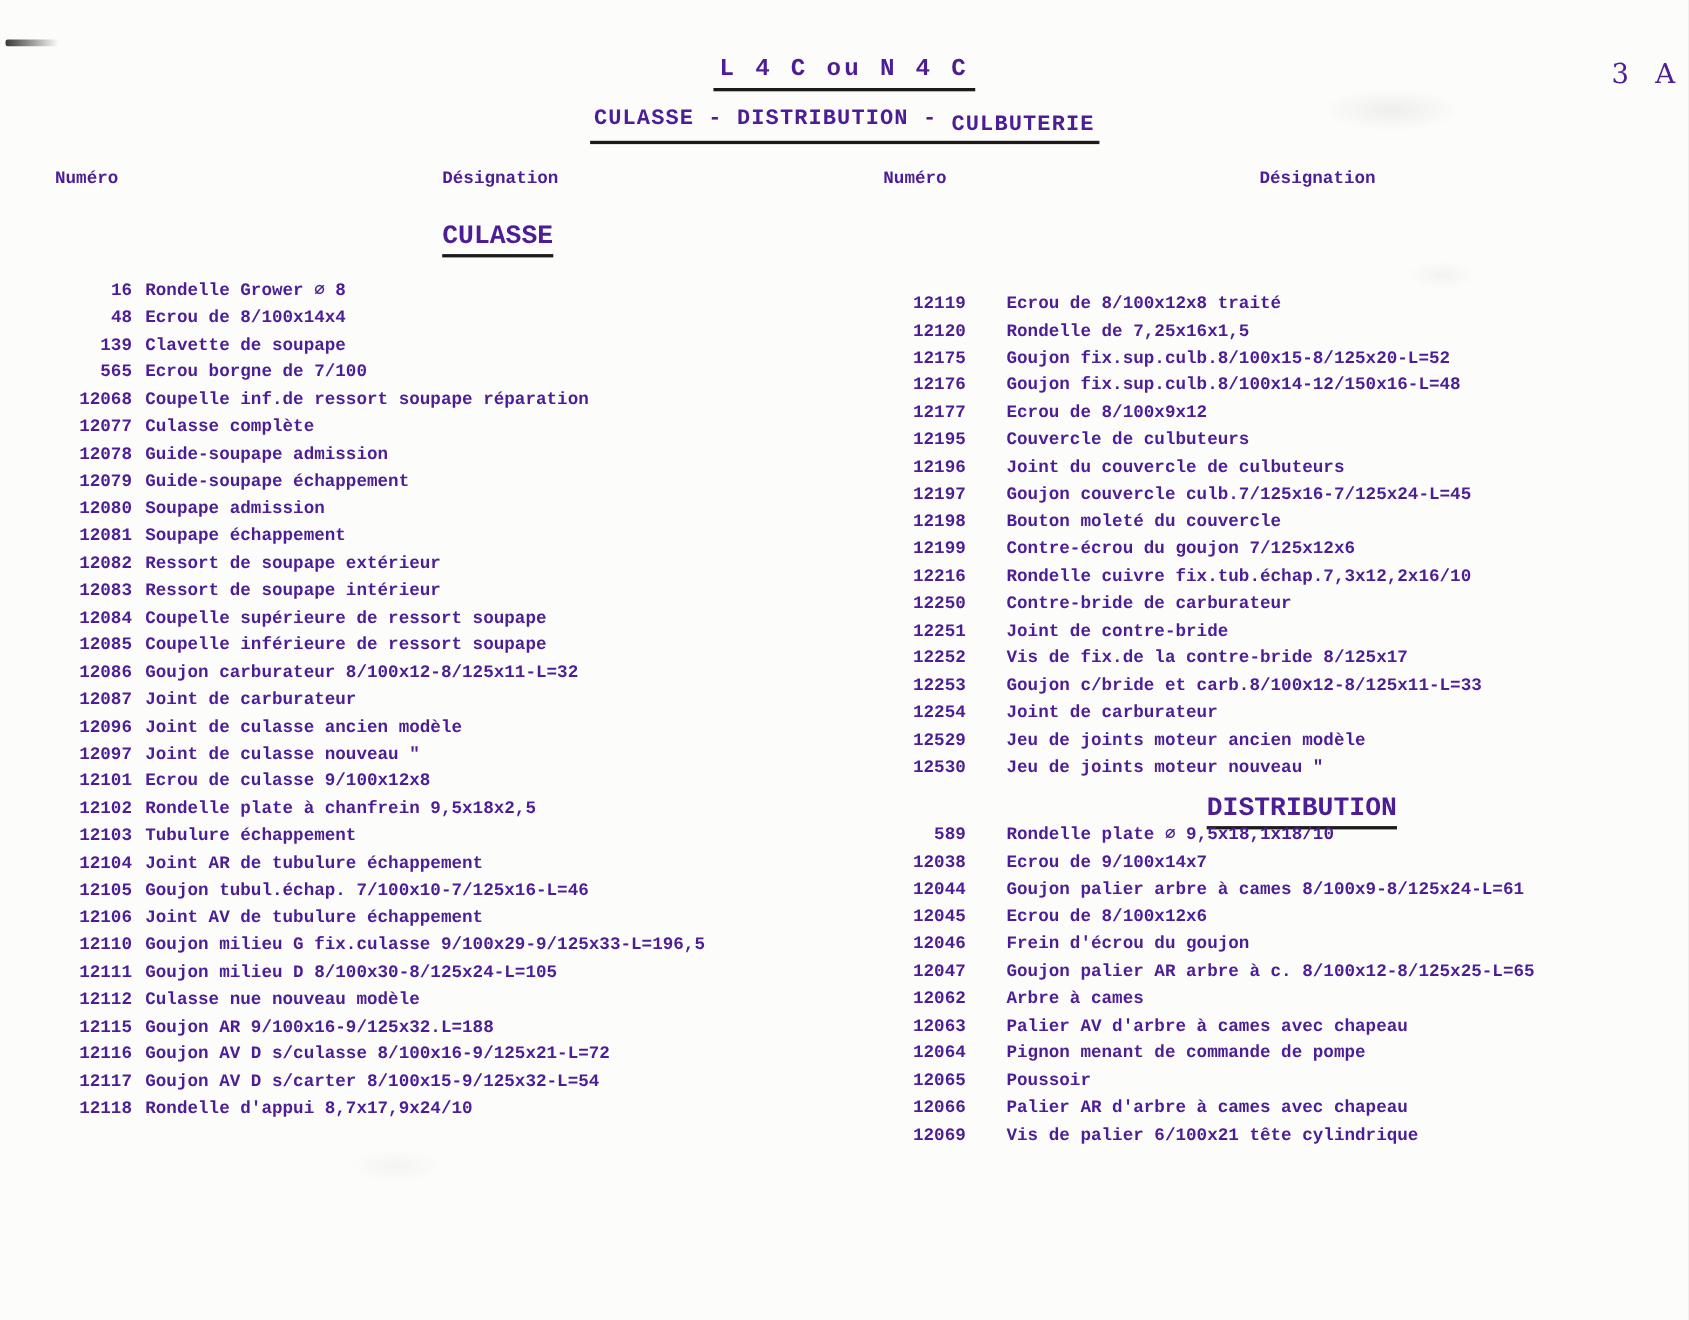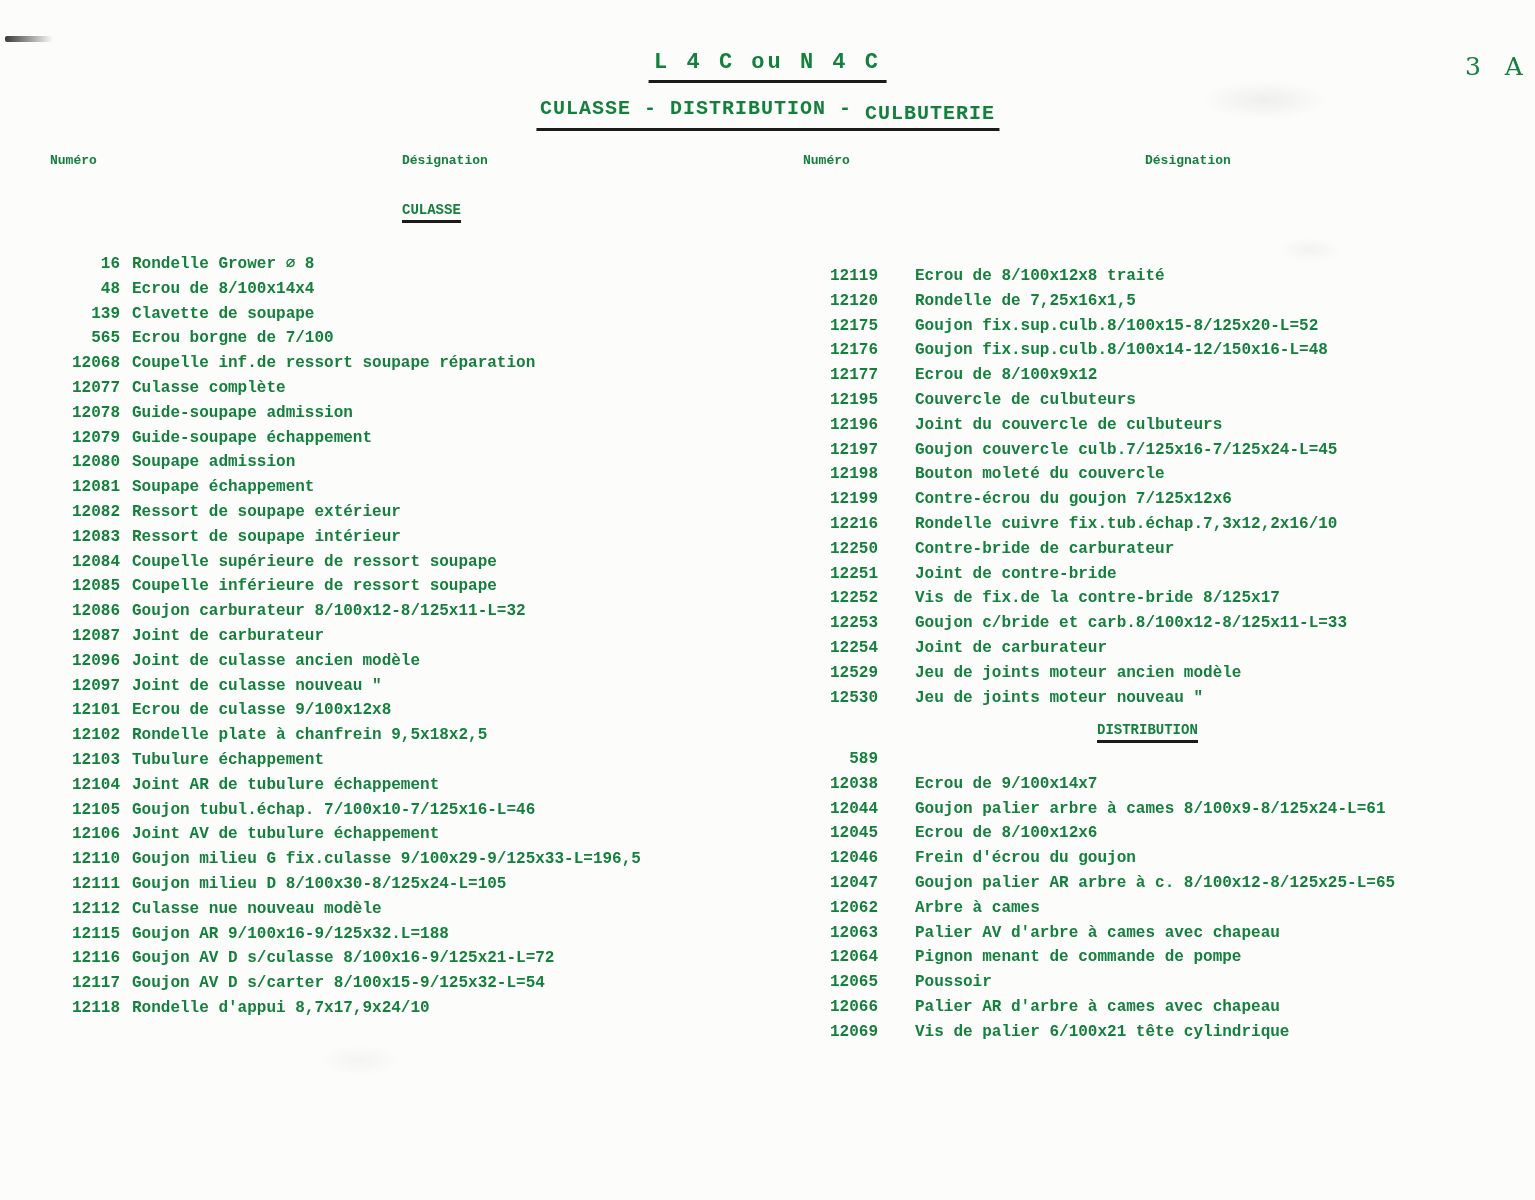--- a/index.html
+++ b/index.html
@@ -3,21 +3,21 @@
 <meta charset="utf-8">
 <style>
   html,body{margin:0;padding:0;background:#e8e8e6;}
   .page{
     position:relative;
     width:1535px;height:1200px;
     background:#fcfcfb;
     overflow:hidden;
     font-family:"Liberation Mono","DejaVu Sans Mono",monospace;
     font-weight:700;
-    color:#15803d;
+    color:#4c1d95;
   }
   
   .page::before{
     content:"";position:absolute;inset:0;pointer-events:none;
     background:
       radial-gradient(90px 28px at 1265px 100px, rgba(120,120,118,.10), transparent 70%),
       radial-gradient(60px 22px at 360px 1060px, rgba(120,120,118,.06), transparent 70%),
       radial-gradient(45px 18px at 1310px 250px, rgba(120,120,118,.07), transparent 70%);
   }
   .corner-artifact{
@@ -34,27 +34,27 @@
     position:absolute;top:97px;left:50%;transform:translateX(-50%);
     font-size:20px;letter-spacing:1px;white-space:nowrap;
     border-bottom:3px solid #1d1b19;padding:0 4px 8px 4px;
   }
   .doc-subtitle .part2{position:relative;top:5px;display:inline-block;}
   .page-number{
     position:absolute;top:52px;left:1450px;
     font-family:"DejaVu Serif",serif;font-weight:400;
     font-size:25px;letter-spacing:8px;white-space:nowrap;margin-left:15px;
   }
-  .col-header{position:absolute;font-size:13px;white-space:nowrap;}
+  .col-header{position:absolute;font-size:16px;white-space:nowrap;}
   #hdr-num-left{left:50px;top:153px;}
   #hdr-des-left{left:402px;top:153px;}
   #hdr-num-right{left:803px;top:153px;}
   #hdr-des-right{left:1145px;top:153px;}
   .section-header{
-    position:absolute;font-size:14px;white-space:nowrap;
+    position:absolute;font-size:24px;white-space:nowrap;
     border-bottom:3px solid #1d1b19;padding-bottom:2px;
   }
   #sec-culasse{left:402px;top:202px;}
   #sec-distribution{left:1097px;top:722px;}
   .rows{position:absolute;font-size:16px;}
   #left-rows{left:45px;top:252px;width:760px;}
   #right-rows-culbuterie{left:800px;top:264px;width:735px;}
   #right-rows-distribution{left:800px;top:747px;width:735px;}
   .row{display:flex;height:24.8px;line-height:24.8px;white-space:nowrap;}
   .row .num{width:75px;text-align:right;flex:0 0 75px;}
@@ -280,20 +280,21 @@
         <span class="desc">Jeu de joints moteur ancien modèle</span>
       </div>
       <div class="row">
         <span class="num">12530</span>
         <span class="desc">Jeu de joints moteur nouveau   "</span>
       </div>
     </div>
   <div class="rows" id="right-rows-distribution">
       <div class="row">
         <span class="num">589</span>
+        <span class="desc">Rondelle plate ∅ 9,5x18,1x18/10</span>
       </div>
       <div class="row">
         <span class="num">12038</span>
         <span class="desc">Ecrou de 9/100x14x7</span>
       </div>
       <div class="row">
         <span class="num">12044</span>
         <span class="desc">Goujon palier arbre à cames 8/100x9-8/125x24-L=61</span>
       </div>
       <div class="row">

